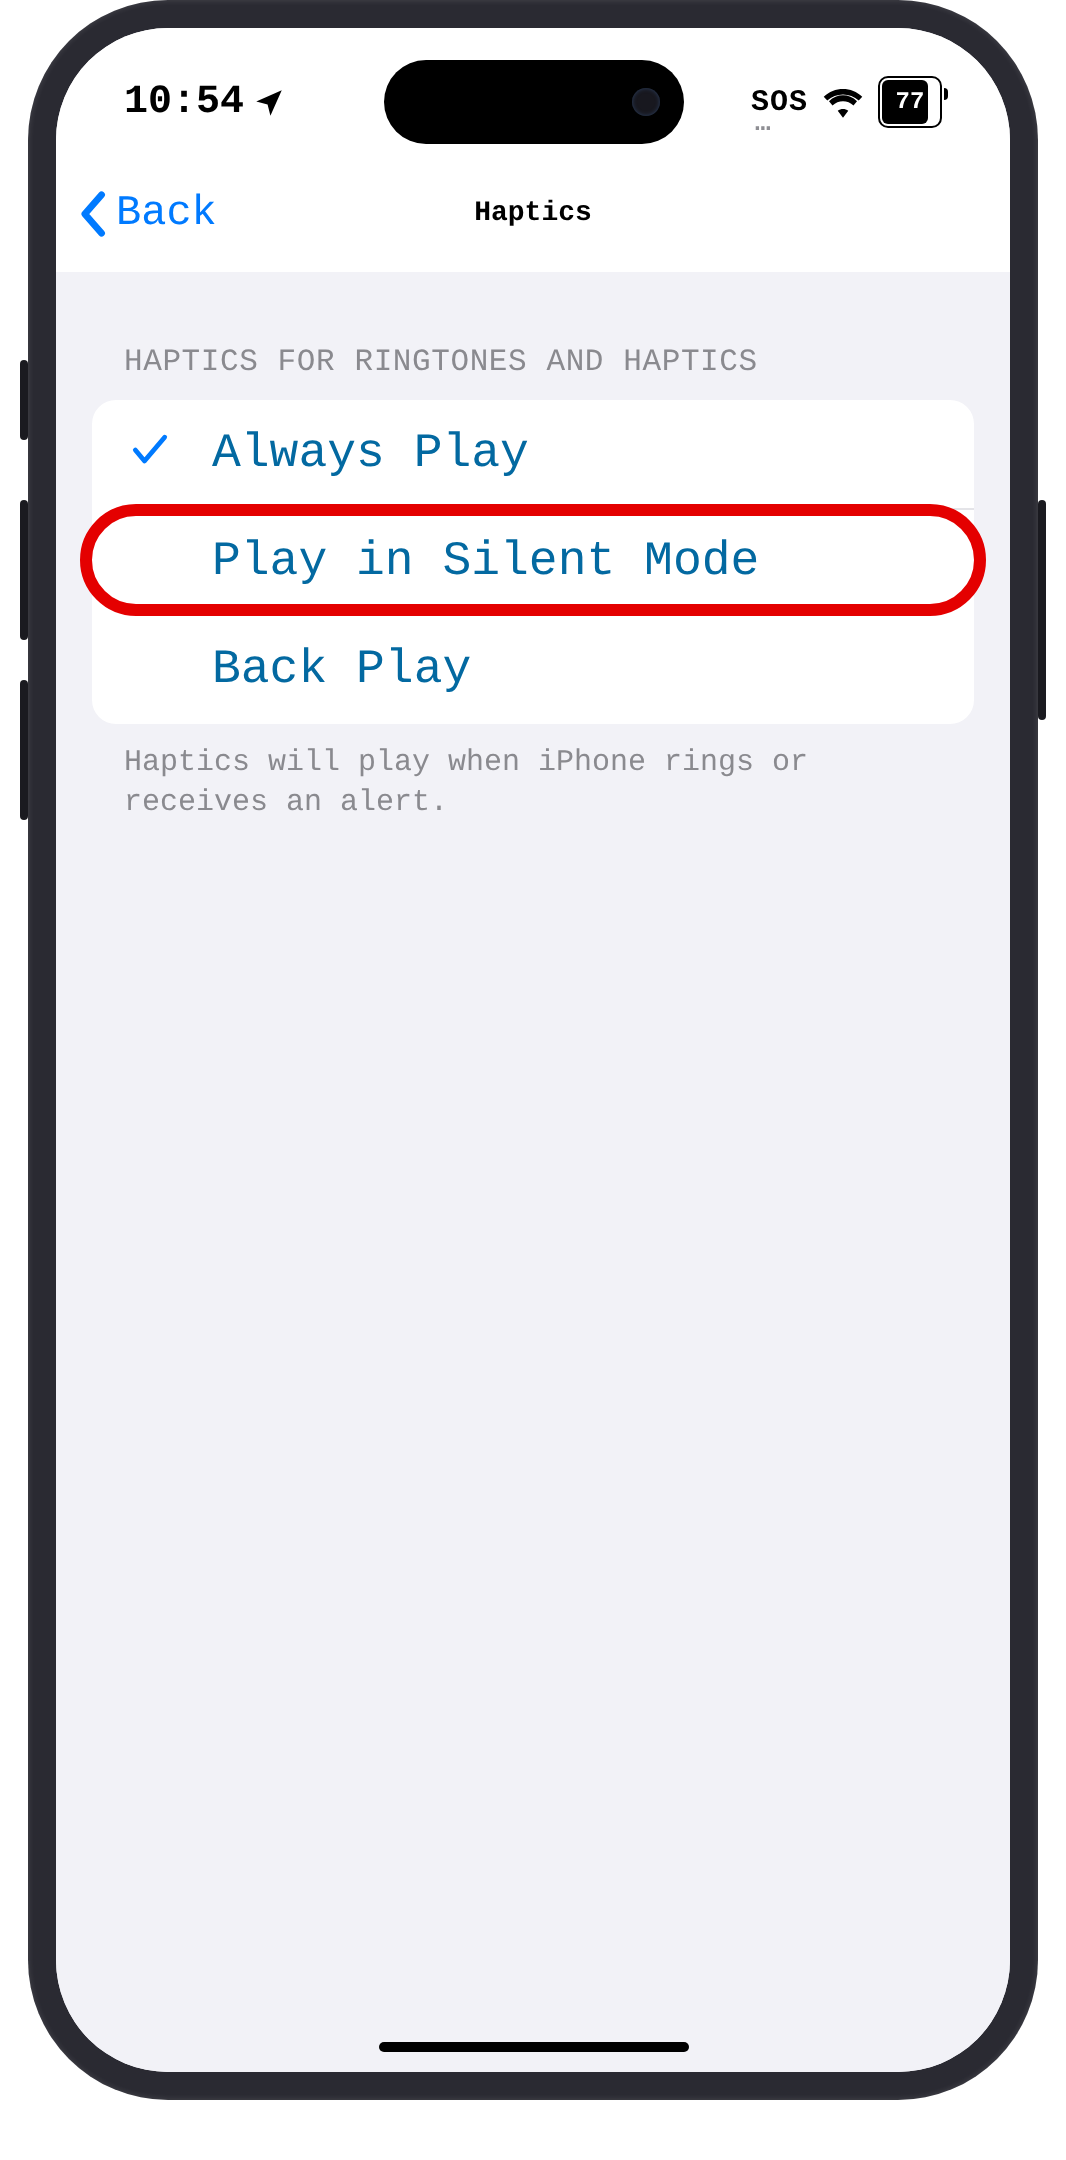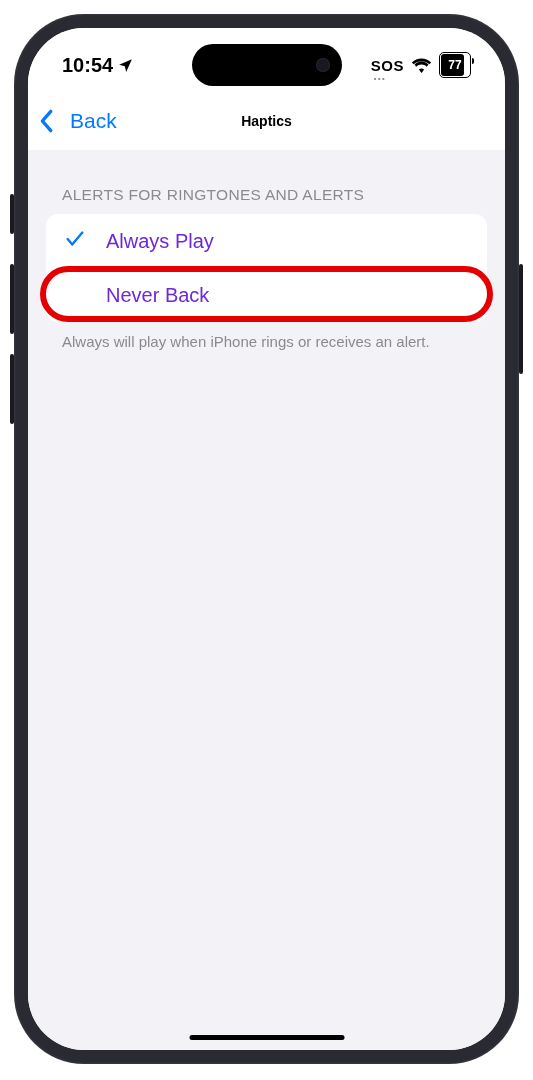--- a/index.html
+++ b/index.html
@@ -10,23 +10,23 @@
       justify-content: center;
       align-items: flex-start;
       min-height: 1080px;
     }
     .phone-frame {
       width: 505px;
       height: 1050px;
       background: #2a2a32;
       border-radius: 70px;
       padding: 14px;
-      margin-top: 14px;
       position: relative;
       box-shadow: inset 0 0 3px rgba(255,255,255,0.15);
+      font-family: Liberation Mono, monospace;
     }
     .phone-buttons-left {
       position: absolute;
       left: -4px; top: 180px;
       width: 4px; height: 40px;
       background: #1a1a20; border-radius: 2px;
     }
     .phone-buttons-left::before {
       content: ""; position: absolute; left: 0; top: 70px;
       width: 4px; height: 70px; background: #1a1a20; border-radius: 2px;
@@ -92,21 +92,21 @@
     .battery-text { position: relative; z-index: 1; color: #fff; mix-blend-mode: difference; }
 
     .nav-bar {
       position: absolute; top: 64px; left: 0; right: 0;
       height: 58px; background: #fff;
       display: flex; align-items: center; justify-content: center;
       border-bottom: 0;
     }
     .nav-back {
       position: absolute; left: 10px; top: 50%; transform: translateY(-50%);
-      display: flex; align-items: center; gap: 16px;
+      display: flex; align-items: center; gap: 4px;
       color: #007aff; font-size: 21px;
     }
     .chevron-left { display: inline-flex; }
     .nav-title { font-size: 14px; font-weight: 600; color: #000; }
 
     .content {
       position: absolute; top: 122px; left: 0; right: 0; bottom: 0;
       background: #f2f2f7;
       padding: 36px 18px 0;
     }
@@ -124,21 +124,21 @@
       display: flex; align-items: center;
       min-height: 54px;
       padding: 0 18px;
       position: relative;
     }
     .check-col {
       width: 42px; display: flex; align-items: center; justify-content: flex-start;
       flex-shrink: 0;
     }
     .checkmark { color: #007aff; }
-    .item-label { font-size: 20px; color: #6d28d9; }
+    .item-label { font-size: 24px; color: #0369a1; }
     .list-item + .list-item::before {
       content: ""; position: absolute; left: 60px; right: 0; top: 0;
       height: 1px; background: #e4e4e8;
     }
     .footer-note {
       font-size: 15px; color: #8a8a8f; padding: 10px 16px 0;
       line-height: 1.35;
     }
     .highlight-ring {
       position: absolute;
@@ -196,35 +196,39 @@
           <svg width="16" height="24" viewBox="0 0 12 20">
               <path d="M10 2 L3 10 L10 18" stroke="#007aff" stroke-width="2.8" fill="none" stroke-linecap="round" stroke-linejoin="round"></path>
             </svg>
         </span>
         <span>Back</span>
       </div>
       <div class="nav-title">Haptics</div>
     </div>
 
     <div class="content">
-      <div class="section-header">ALERTS FOR RINGTONES AND ALERTS</div>
+      <div class="section-header">HAPTICS FOR RINGTONES AND HAPTICS</div>
       <div class="list-group" id="options-list">
 
       <div class="list-item">
             <span class="check-col">
               <span class="checkmark"><svg width="22" height="22" viewBox="0 0 24 24">
                   <path d="M4 12 L9 18 L20 5" stroke="#007aff" stroke-width="2.6" fill="none" stroke-linecap="round" stroke-linejoin="round"></path>
                 </svg></span>
             </span>
             <span class="item-label">Always Play</span>
           </div>
+          <div class="list-item">
+            <span class="check-col"></span>
+            <span class="item-label">Play in Silent Mode</span>
+          </div>
           <div class="highlight-ring" style="left: -6px; right: -6px; top: 52px; height: 56px;"></div>
           <div class="list-item">
             <span class="check-col"></span>
-            <span class="item-label">Never Back</span>
+            <span class="item-label">Back Play</span>
           </div>
         </div>
-      <div class="footer-note">Always will play when iPhone rings or receives an alert.</div>
+      <div class="footer-note">Haptics will play when iPhone rings or receives an alert.</div>
     </div>
 
     <div class="home-indicator"></div>
   </div>
 </div>
 
 </body></html>

